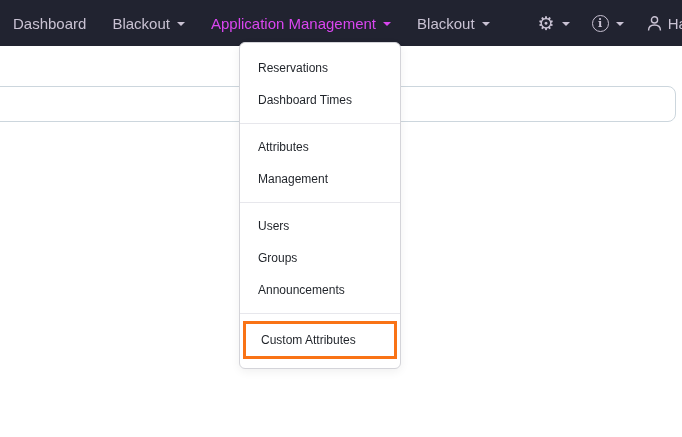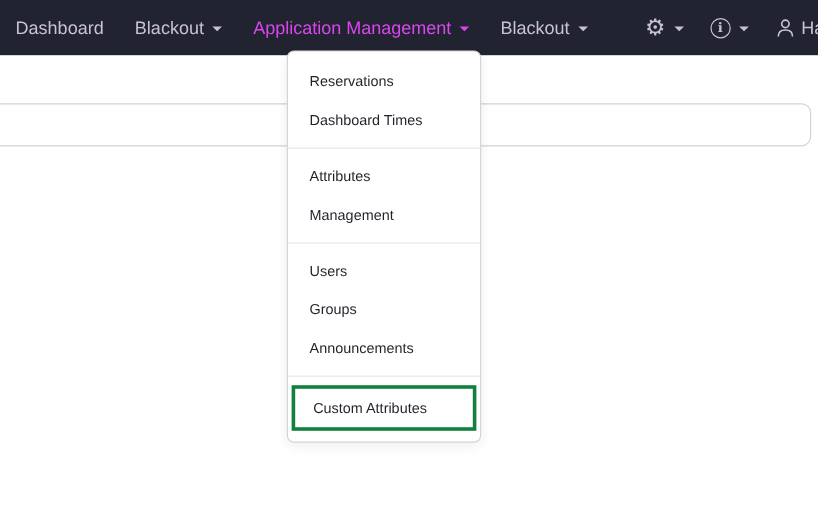--- a/index.html
+++ b/index.html
@@ -55,21 +55,21 @@
     padding:9px 0;
     box-shadow:0 3px 10px rgba(0,0,0,0.06);
     z-index:2;
   }
   .menu-item {
     height:32px; line-height:32px; padding-left:18px;
     font-size:12px; color:#1f2329; cursor:pointer; white-space:nowrap;
   }
   .menu-divider { height:1px; background:#e7e7ec; margin:7px 0; }
   .menu-item.highlighted {
-    border:3px solid #15803d; margin:0 3px; padding-left:15px;
+    border:3px solid #f97316; margin:0 3px; padding-left:15px;
     height:38px; line-height:32px;
   }
 </style>
 </head>
 <body>
 
 <div class="screen">
 
   <nav class="navbar">
     <div class="nav-item">

